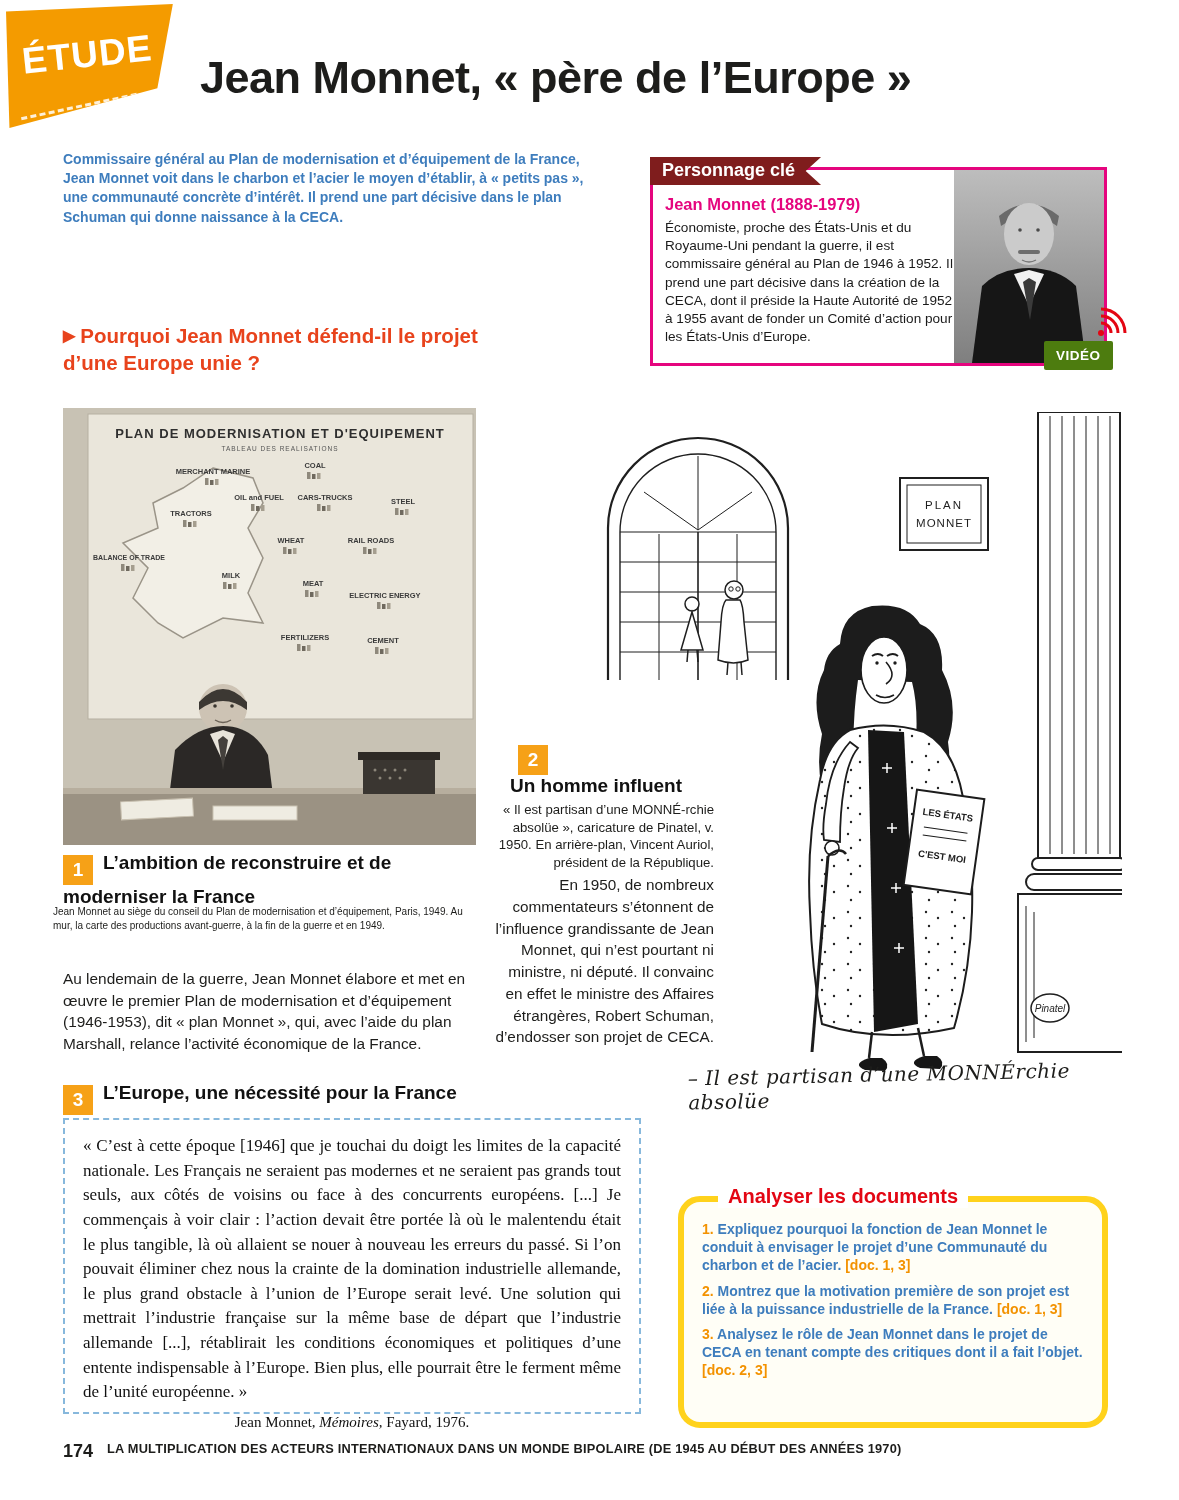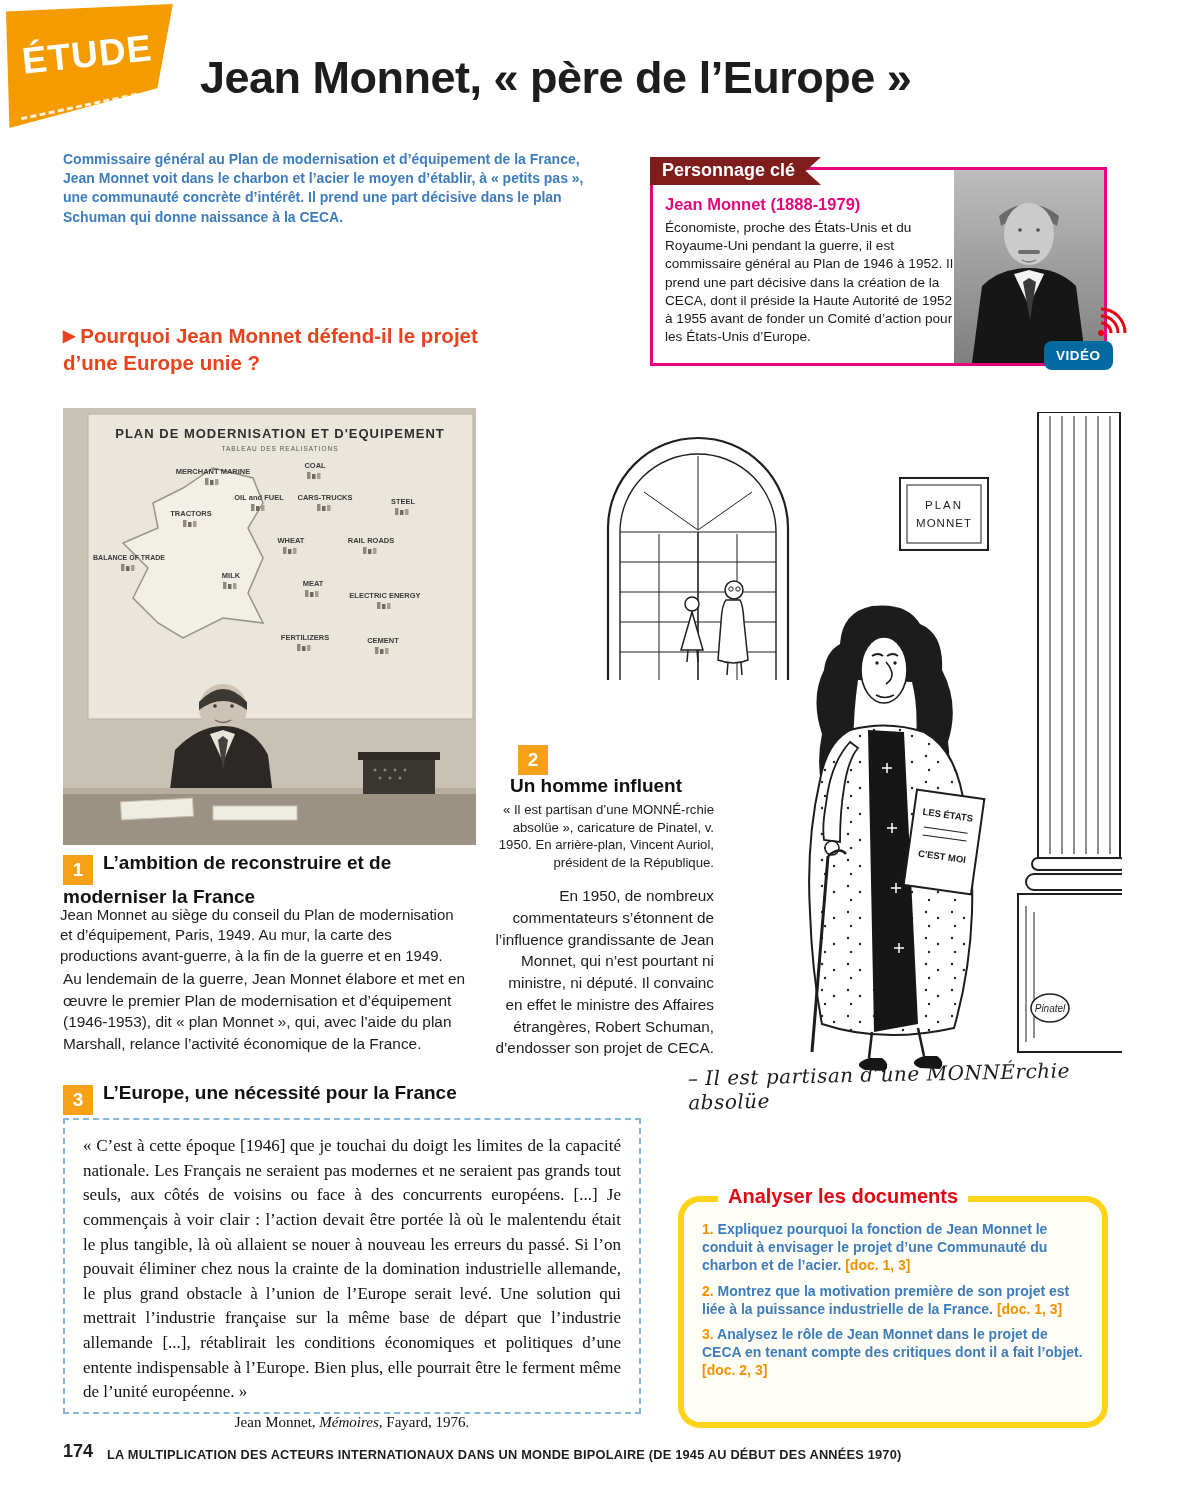--- a/index.html
+++ b/index.html
@@ -23,59 +23,59 @@
 
   
   .pers-box{position:absolute;left:650px;top:167px;width:457px;height:199px;border:3px solid #e5057e;background:#fff}
   .pers-ribbon{position:absolute;left:-3px;top:-13px;background:#7f1d1d;color:#fff;font-weight:bold;font-size:18px;
     padding:3px 26px 4px 12px;clip-path:polygon(0 0,100% 0,91% 50%,100% 100%,0 100%)}
   .pers-name{position:absolute;left:12px;top:25px;color:#e5057e;font-weight:bold;font-size:16.5px}
   .pers-bio{position:absolute;left:12px;top:49px;width:288px;font-size:13.6px;line-height:1.34;color:#1a1a1a}
   .pers-photo{position:absolute;right:0;top:0;width:150px;height:193px;overflow:hidden}
 
   .video-wifi{position:absolute;left:1094px;top:304px;width:36px;height:36px}
-  .video-btn{position:absolute;left:1044px;top:341px;background:#0369a1;color:#fff;font-weight:bold;font-size:13.5px;
-    padding:7px 12px;border-radius:8px;letter-spacing:.5px;cursor:pointer}
+  .video-btn{position:absolute;left:1044px;top:341px;background:#4d7c0f;color:#fff;font-weight:bold;font-size:13.5px;
+    padding:7px 12px;border-radius:2px;letter-spacing:.5px;cursor:pointer}
 
   
   .photo1{position:absolute;left:63px;top:408px;width:413px;height:437px;background:#c8c2b4}
 
   .num-badge{display:inline-block;width:30px;height:30px;background:#f6a117;color:#fff;text-align:center;
     line-height:30px;font-size:19px;font-weight:bold;margin-right:10px;vertical-align:-7px}
 
   .doc1-head{position:absolute;left:63px;top:851px;width:402px;font-size:19px;font-weight:bold;color:#111;line-height:1.3}
-  .doc1-caption{position:absolute;left:60px;top:905px;width:410px;font-size:15px;line-height:1.36;color:#1d1d1b}
+  .doc1-caption{position:absolute;left:53px;top:905px;width:410px;font-size:10px;line-height:1.36;color:#1d1d1b}
   .doc1-body{position:absolute;left:63px;top:968px;width:414px;font-size:15.4px;line-height:1.4;color:#1d1d1b}
 
   .doc2-block{position:absolute;left:488px;top:745px;width:226px;z-index:5}
   .doc2-num{margin-left:30px}
   .doc2-title{margin-left:22px;font-size:19px;font-weight:bold;color:#111}
   .doc2-caption{margin-top:4px;font-size:13.2px;line-height:1.33;text-align:right;color:#1d1d1b}
-  .doc2-body{margin-top:14px;font-size:15.3px;line-height:1.42;text-align:right;color:#1d1d1b}
+  .doc2-body{margin-top:3px;font-size:15.3px;line-height:1.42;text-align:right;color:#1d1d1b}
 
   .cartoon{position:absolute;left:582px;top:412px;width:540px;height:660px}
   .cartoon-caption{position:absolute;left:688px;top:1062px;width:424px;font-family:"DejaVu Serif",serif;
     font-style:italic;font-size:20px;color:#1d1d1b;transform:rotate(-1.2deg);letter-spacing:.5px}
 
   .doc3-head{position:absolute;left:63px;top:1082px;width:540px;font-size:19px;font-weight:bold;color:#111}
   .quote-box{position:absolute;left:63px;top:1118px;width:578px;height:296px;border:2px dashed #87b8dc;
     padding:14px 18px 8px;font-family:"Liberation Serif",serif;font-size:17px;line-height:1.45;color:#111;background:#fff}
   .quote-box .quote{text-align:justify}
   .quote-src{text-align:center;font-size:15px;margin-top:7px}
   .quote-src .it{font-style:italic}
 
   .qbox{position:absolute;left:678px;top:1196px;width:430px;height:232px;border:6px solid #ffd21c;
     border-radius:22px;background:#fffef6}
   .qbox-title{position:absolute;top:-17px;left:34px;background:#ffffff;padding:0 10px;color:#e30613;
     font-size:20px;font-weight:bold}
   .qbox-items{padding:18px 14px 8px 18px}
   .qitem{font-size:14px;font-weight:bold;line-height:1.3;margin-bottom:7px;color:#3e7dbd}
   .qnum,.qref{color:#f39200}
 
-  .footer{position:absolute;left:63px;top:1441px;width:1056px;display:flex;align-items:flex-end;gap:14px;color:#1d1d1b}
+  .footer{position:absolute;left:63px;top:1441px;width:1056px;display:flex;align-items:flex-start;gap:14px;color:#1d1d1b}
   .footer .pageno{font-size:18px;font-weight:bold}
   .footer .ftext{font-size:12.8px;font-weight:bold;letter-spacing:.2px}
 </style>
 </head>
 <body>
 
 <div class="page">
 
   <div class="etude-badge">
     <span class="label">ÉTUDE</span>

